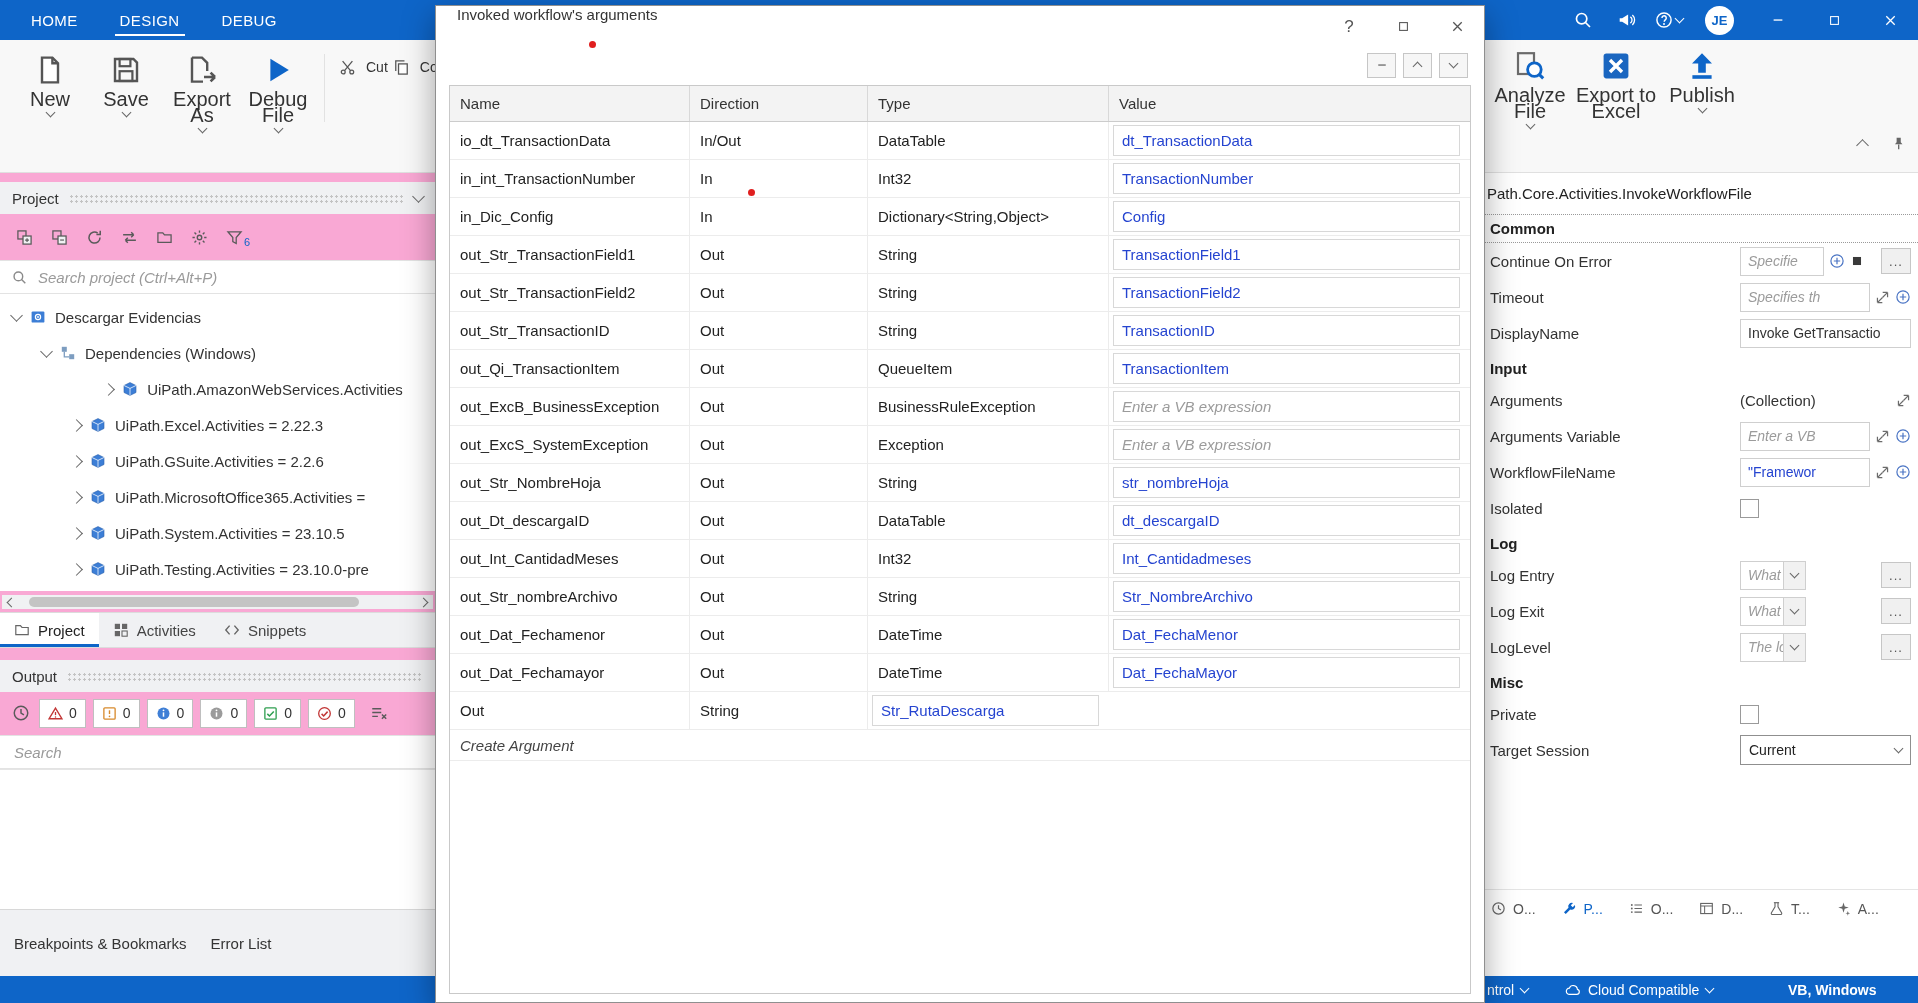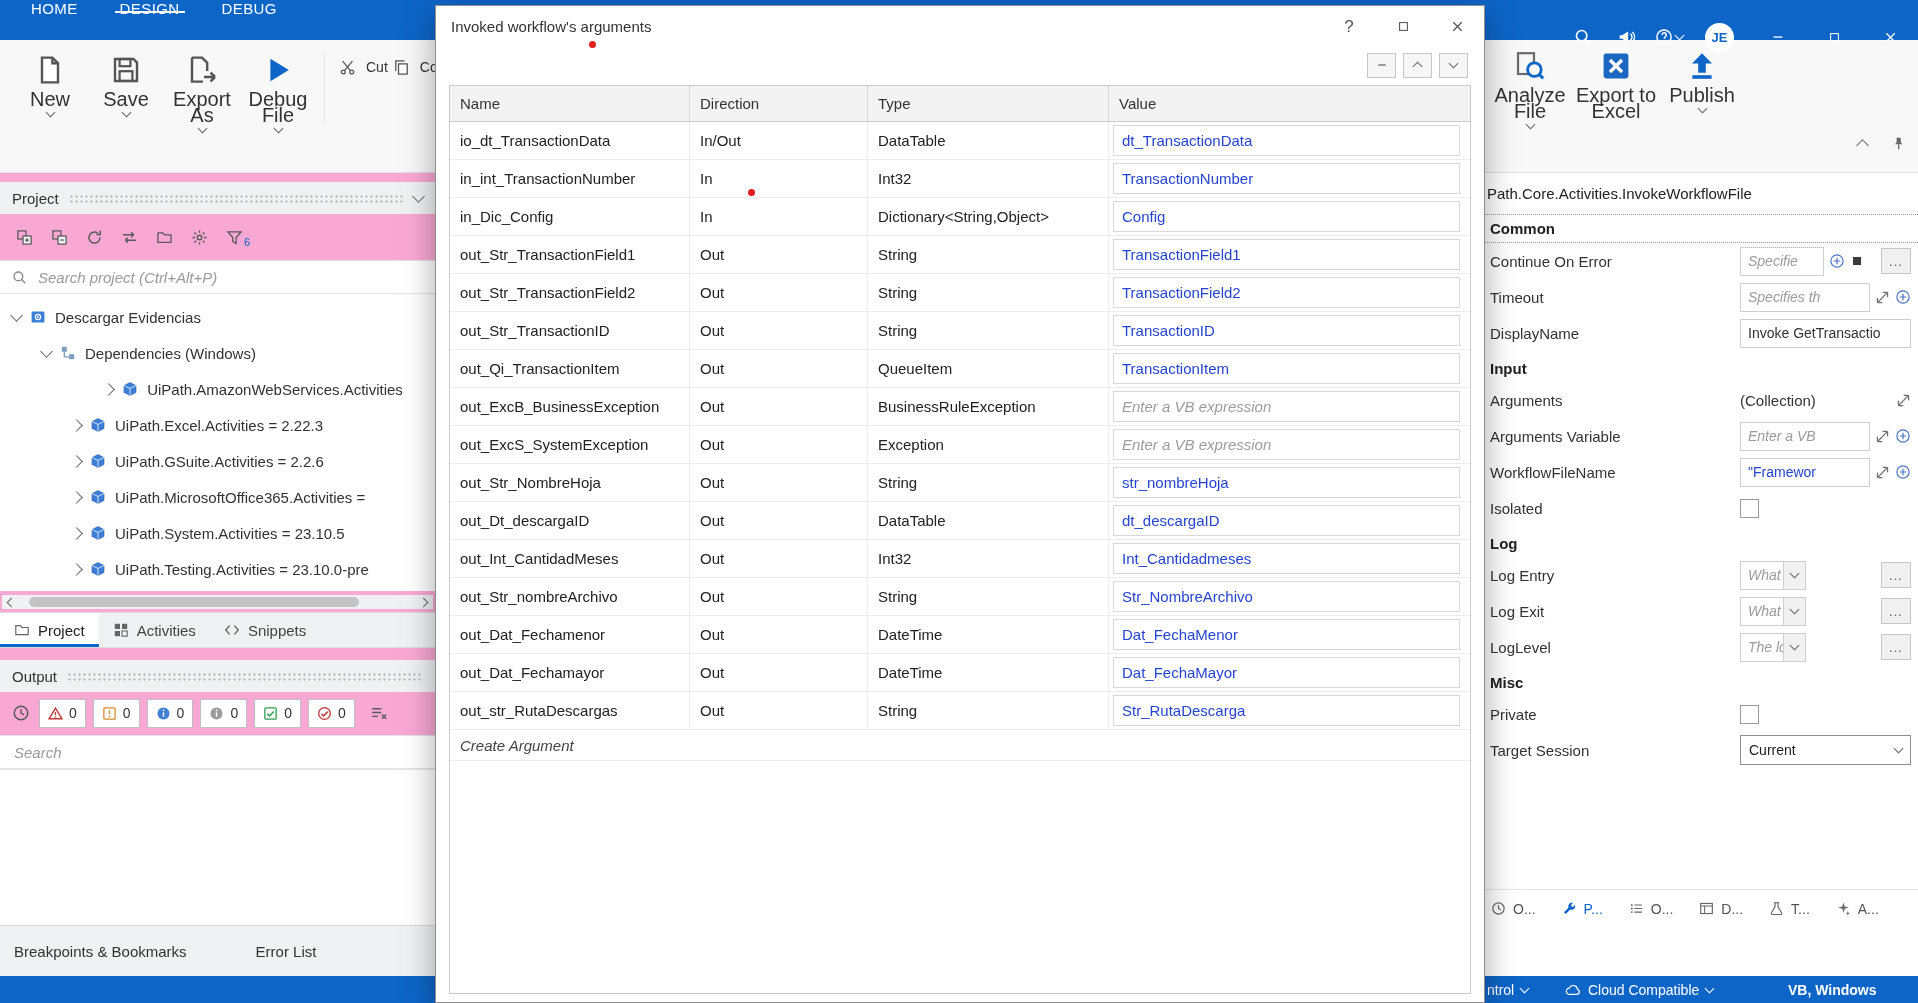--- a/index.html
+++ b/index.html
@@ -10,21 +10,21 @@
   .s15{width:15px;height:15px}.s16{width:16px;height:16px}.s17{width:17px;height:17px}
   .s18{width:18px;height:18px}.s30{width:32px;height:32px}
   .chv{width:8px;height:8px;border-right:1.6px solid currentColor;border-bottom:1.6px solid currentColor;display:inline-block;color:#666;flex:none;}
   .chv.down{transform:rotate(45deg);margin-top:-3px}
   .chv.right{transform:rotate(-45deg)}
   .chv.up{transform:rotate(-135deg);margin-top:3px}
   .chv.left{transform:rotate(135deg)}
   .chv.tiny{width:6px;height:6px;border-width:1.4px}
 
   
-  .ribbon{position:absolute;left:0;top:0;right:0;height:40px;background:#0e65c8;display:flex;align-items:stretch;z-index:2;flex-direction:column;}
+  .ribbon{position:absolute;left:0;top:0;right:0;height:40px;background:#0e65c8;display:flex;align-items:stretch;z-index:2;}
   .rtabs{display:flex;padding-left:10px}
   .rtab{display:flex;align-items:center;padding:0 21px;color:#fff;font-size:15px;letter-spacing:.4px;position:relative;cursor:default;}
   .rtab.active::after{content:"";position:absolute;left:16px;right:16px;bottom:4px;height:2px;background:#fff}
   .ribbon-right{margin-left:auto;display:flex;align-items:center;color:#fff}
   .ric{width:44px;display:flex;align-items:center;justify-content:center;color:#fff}
   .helpgrp{display:flex;align-items:center;gap:3px;color:#fff;padding:0 6px}
   .helpgrp .chv{color:#fff}
   .avatar{width:29px;height:29px;border-radius:50%;background:#fff;color:#0e65c8;font-weight:bold;font-size:13px;display:flex;align-items:center;justify-content:center;margin:0 16px;}
   .winbtn{width:56px;height:40px;display:flex;align-items:center;justify-content:center;color:#fff}
 
@@ -67,21 +67,21 @@
   .ptab{display:flex;align-items:center;gap:8px;padding:0 14px;font-size:15px;color:#444}
   .ptab .svgi{color:#666}
   .ptab.active{background:#fff;box-shadow:inset 0 -3px 0 #0e65c8;color:#222}
   .ohead{margin-top:12px}
   .otools{height:36px;display:flex;align-items:center;gap:9px;padding:0 12px;margin-top:3px;color:#5a5a5a}
   .counters{display:flex;gap:7px}
   .counter{display:flex;align-items:center;gap:6px;border:1px solid #bfbfbf;background:#fff;padding:0 8px;height:27px}
   .cnum{font-size:14px;color:#333}
   .oxtra{margin-left:6px}
   .white-fill{flex:1;background:#fff;border-top:1px solid #e5e5e5}
-  .bottombar{height:34px;display:flex;align-items:center;gap:69px;padding:8px 14px;background:#f0f1f3;border-top:1px solid #d8d8d8;font-size:15px;color:#333}
+  .bottombar{height:34px;display:flex;align-items:center;gap:24px;padding:16px 14px;background:#f0f1f3;border-top:1px solid #d8d8d8;font-size:15px;color:#333}
 
   
   .right-panel{position:absolute;left:1483px;top:173px;right:0;bottom:27px;background:#fff;display:flex;flex-direction:column;}
   .right-panel .phead{margin-top:9px}
   .right-panel .phead .chv{color:#666}
   .activity-type{height:33px;display:flex;align-items:center;font-size:15px;color:#222;padding:0 4px;margin-top:4px;white-space:nowrap;overflow:hidden}
   .prop-scroll{overflow:hidden}
   .sec-head{height:27px;display:flex;align-items:center;font-weight:bold;font-size:15px;color:#222;padding:0 7px;margin-top:4px}
   .sec-head.dotted{border-top:1px dotted #9a9a9a;border-bottom:1px dotted #9a9a9a}
   .prow{height:36px;display:grid;grid-template-columns:250px 1fr;align-items:center;padding:0 7px;font-size:15px;color:#333}
@@ -111,21 +111,21 @@
   .dock-space{height:49px;background:#fff}
 
   
   .statusbar{position:absolute;left:0;right:0;bottom:0;height:27px;background:#0e65c8;z-index:3}
   .sb-item{position:absolute;top:0;height:27px;display:flex;align-items:center;gap:7px;color:#fff;font-size:14px;white-space:nowrap}
   .sb-item .chv{color:#fff}
   .sb-bold{font-weight:bold}
 
   
   .dialog{position:absolute;left:435px;top:5px;width:1048px;bottom:0;background:#fff;border:1px solid #8f8f8f;box-shadow:0 10px 30px rgba(0,0,0,.35);display:flex;flex-direction:column;z-index:20}
-  .dtitle{height:41px;display:flex;align-items:center;padding-left:15px;flex:none}
+  .dtitle{height:41px;display:flex;align-items:flex-start;padding-left:21px;flex:none}
   .dtitle-t{font-size:15px;color:#333}
   .dtitle-btns{margin-left:auto;display:flex}
   .dtbtn{width:54px;height:41px;display:flex;align-items:center;justify-content:center;color:#555;font-size:17px}
   .dtools{height:36px;display:flex;align-items:center;justify-content:flex-end;gap:7px;padding-right:16px;flex:none}
   .sqbtn{width:27px;height:23px;border:1px solid #c6c6c6;background:#f6f6f6;display:flex;align-items:center;justify-content:center;color:#555}
   .dtable{flex:1;margin:2px 13px 8px;border:1px solid #c9c9c9;display:flex;flex-direction:column;overflow:hidden;background:#fff}
   .thead{display:grid;grid-template-columns:240px 178px 241px 1fr;height:35px;background:#f3f3f3;border-bottom:1px solid #ccc;flex:none}
   .th{display:flex;align-items:center;padding-left:10px;font-size:15px;color:#333;border-right:1px solid #d8d8d8}
   .th:last-child{border-right:0}
   .arg-row{display:grid;grid-template-columns:240px 178px 241px 1fr;height:37px;border-bottom:1px solid #ececec}
@@ -1003,21 +1003,20 @@
           </div>
           <div class="arg-row">
             <div class="td">out_Dat_Fechamayor</div>
             <div class="td">Out</div>
             <div class="td">DateTime</div>
             <div class="td">
               <div class="vbox">Dat_FechaMayor</div>
             </div>
           </div>
           <div class="arg-row">
-            <div class="td">out_str_RutaDescargas</div>
             <div class="td">Out</div>
             <div class="td">String</div>
             <div class="td">
               <div class="vbox">Str_RutaDescarga</div>
             </div>
           </div>
         </div>
       <div class="create-arg">Create Argument</div>
       <div class="tfill"></div>
     </div>

